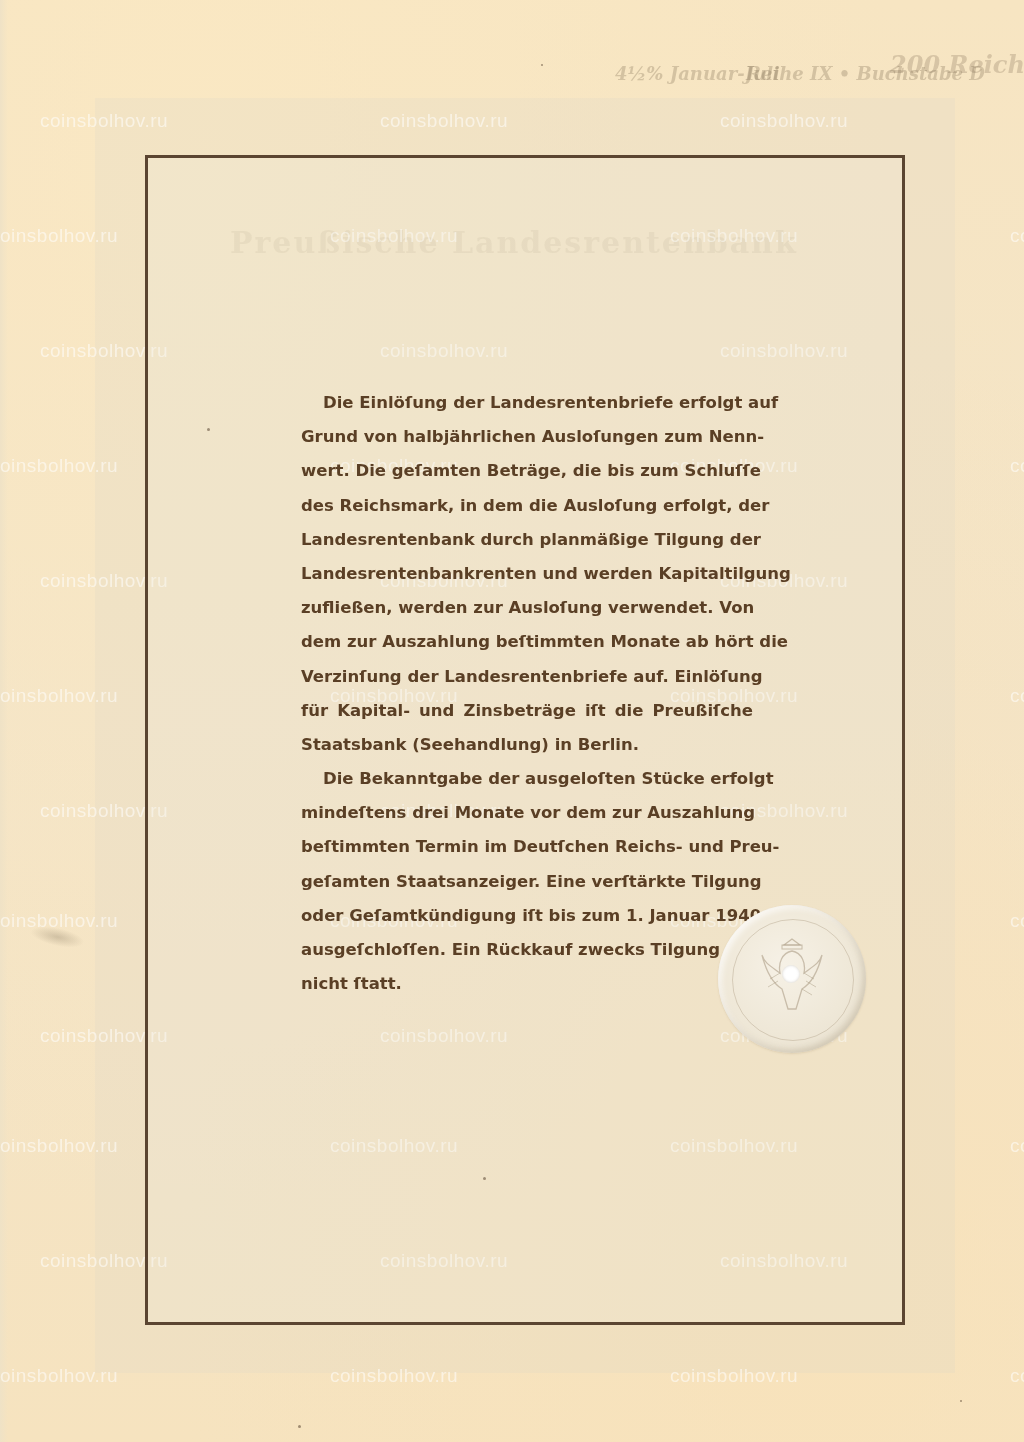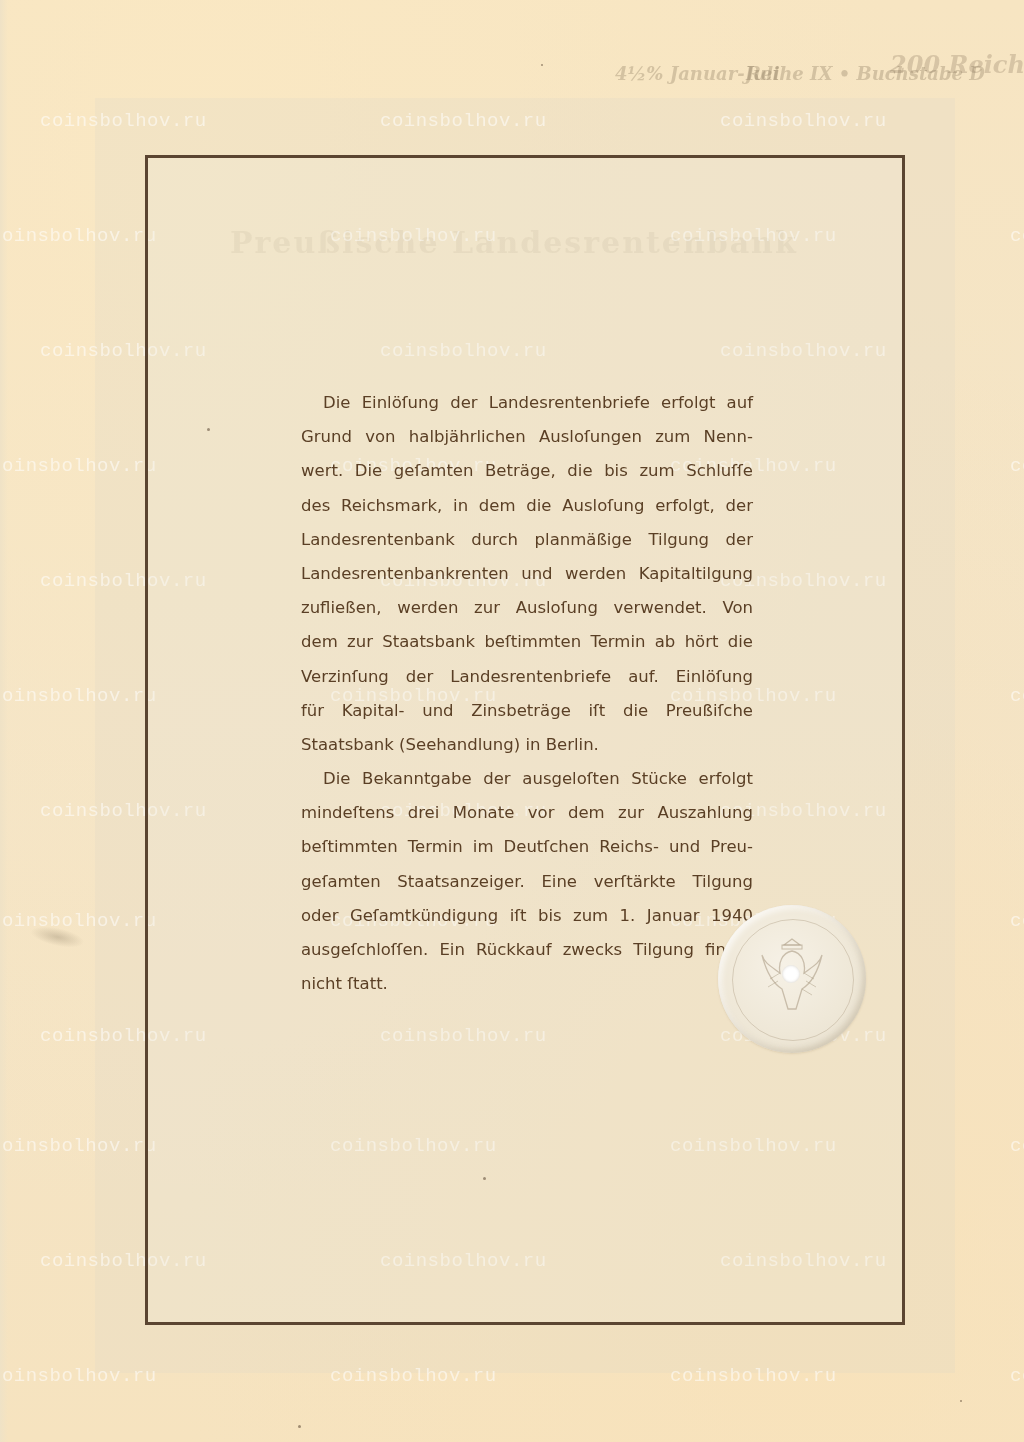--- a/index.html
+++ b/index.html
@@ -58,21 +58,21 @@
       left: 230px;
       font-family: "DejaVu Serif", serif;
       font-size: 30px;
       font-weight: bold;
       color: rgba(140, 120, 90, 0.12);
       letter-spacing: 2px;
       white-space: nowrap;
     }
     .watermark {
       position: absolute;
-      font-family: Liberation Mono, monospace;
+      font-family: Liberation Sans, sans-serif;
       font-size: 19px;
       color: rgba(255, 255, 255, 0.55);
       white-space: nowrap;
       pointer-events: none;
       letter-spacing: 0.5px;
     }
     .frame {
       position: absolute;
       left: 145px;
       top: 155px;
@@ -94,20 +94,21 @@
     }
     .text-block p {
       margin: 0;
     }
     .line {
       display: block;
       text-align-last: justify;
       white-space: nowrap;
       height: 34.2px;
       overflow: visible;
+      font-weight: bold;
     }
     .line.last {
       text-align-last: left;
     }
     .line.indent {
       padding-left: 22px;
     }
     .seal {
       position: absolute;
       left: 718px;
@@ -214,21 +215,21 @@
 
 <div class="text-block">
   <p>
     <span class="line indent">Die Einlöſung der Landesrentenbriefe erfolgt auf</span>
     <span class="line">Grund von halbjährlichen Ausloſungen zum Nenn-</span>
     <span class="line">wert. Die geſamten Beträge, die bis zum Schluſſe</span>
     <span class="line">des Reichsmark, in dem die Ausloſung erfolgt, der</span>
     <span class="line">Landesrentenbank durch planmäßige Tilgung der</span>
     <span class="line">Landesrentenbankrenten und werden Kapitaltilgung</span>
     <span class="line">zufließen, werden zur Ausloſung verwendet. Von</span>
-    <span class="line">dem zur Staatsbank beſtimmten Termin ab hört die</span>
+    <span class="line">dem zur Auszahlung beſtimmten Monate ab hört die</span>
     <span class="line">Verzinſung der Landesrentenbriefe auf. Einlöſung</span>
     <span class="line">für Kapital- und Zinsbeträge iſt die Preußiſche</span>
     <span class="line last">Staatsbank (Seehandlung) in Berlin.</span>
   </p>
   <p>
     <span class="line indent">Die Bekanntgabe der ausgeloſten Stücke erfolgt</span>
     <span class="line">mindeſtens drei Monate vor dem zur Auszahlung</span>
     <span class="line">beſtimmten Termin im Deutſchen Reichs- und Preu-</span>
     <span class="line">geſamten Staatsanzeiger. Eine verſtärkte Tilgung</span>
     <span class="line">oder Geſamtkündigung iſt bis zum 1. Januar 1940</span>

